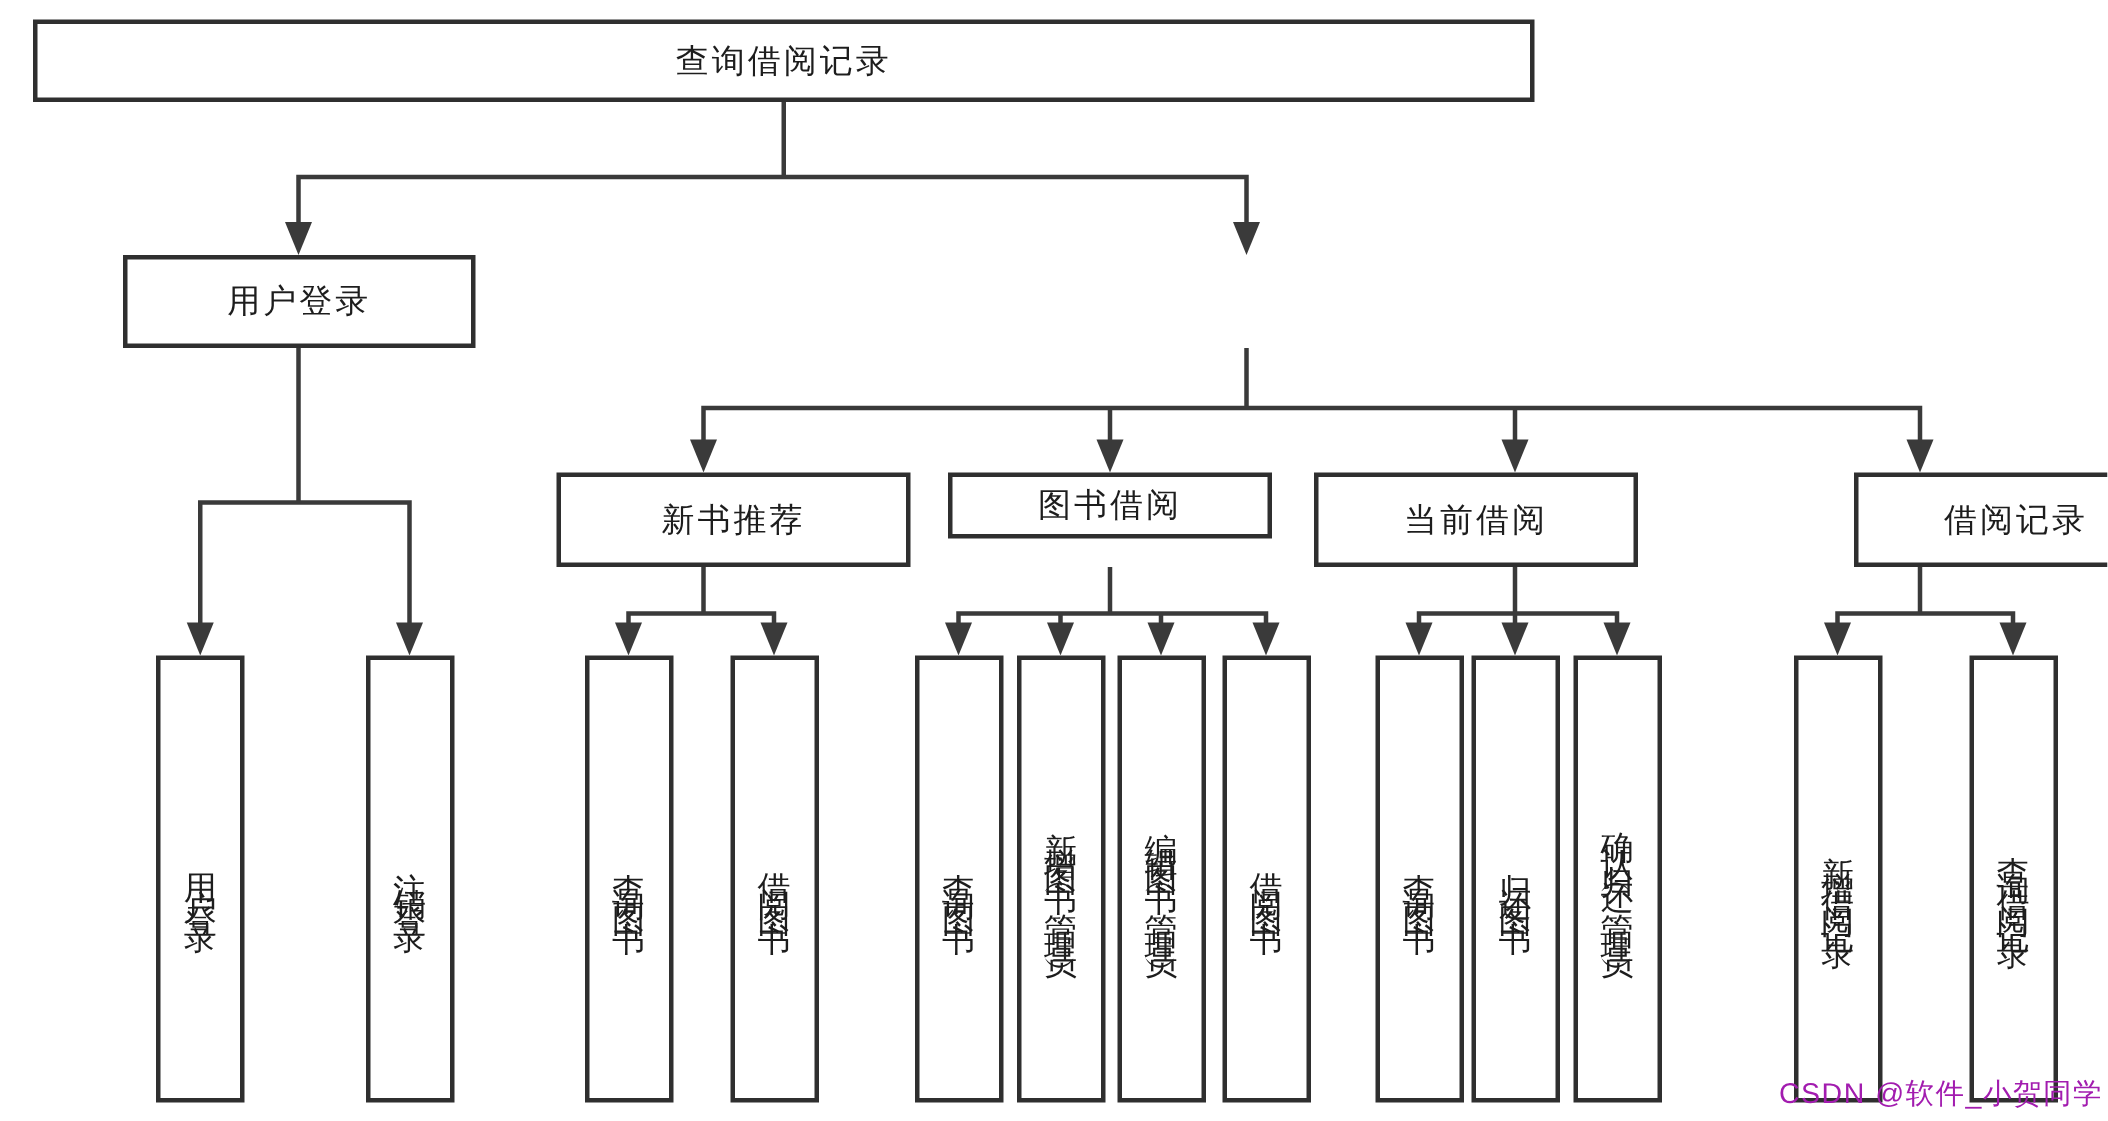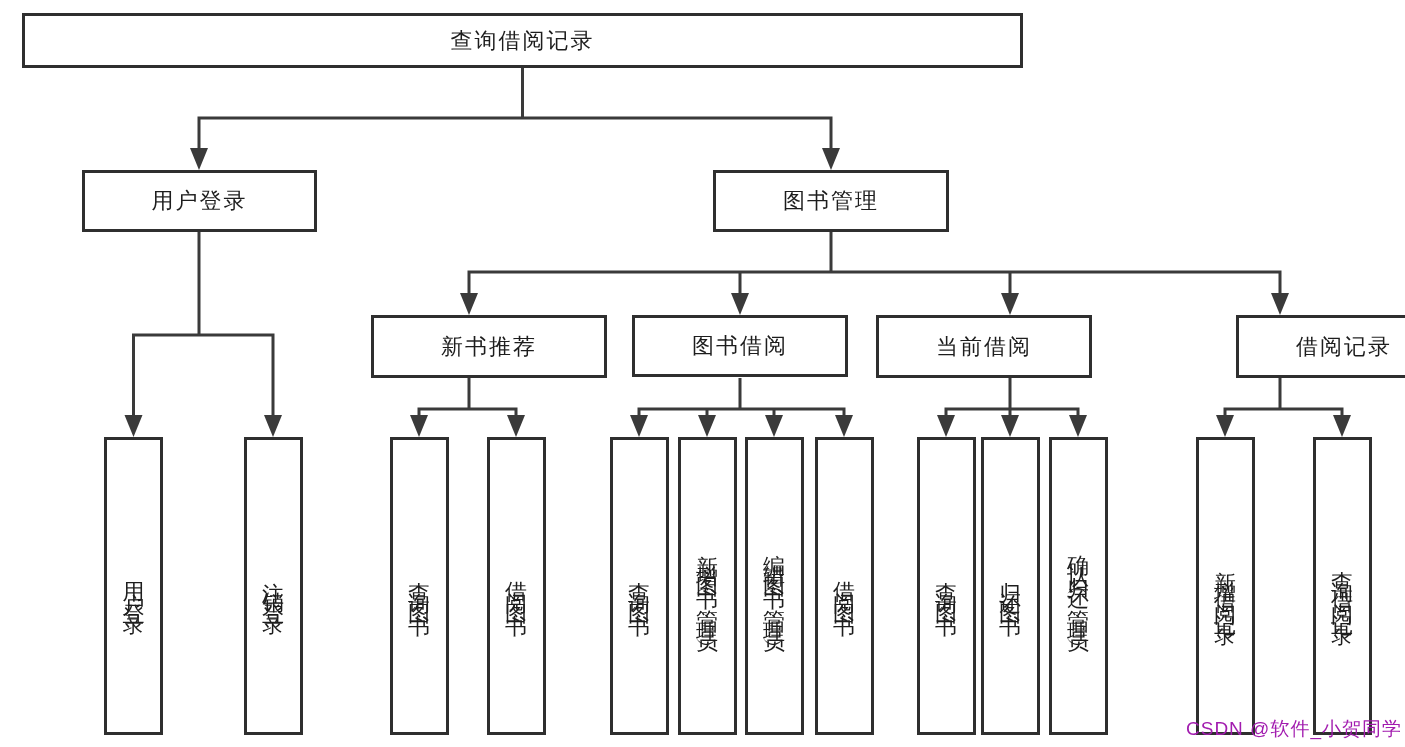--- a/index.html
+++ b/index.html
@@ -106,28 +106,25 @@
     </g>
   </svg>
 
   <div class="node" style="left:22px; top:13px; width:1001px; height:55px">
     <span class="hlabel">查询借阅记录</span>
   </div>
 
   <div class="node" style="left:82px; top:170px; width:235px; height:62px">
     <span class="hlabel">用户登录</span>
   </div>
-  <div class="node" style="left:713px; top:170px; width:236px; height:62px">
-    <span class="hlabel">图书管理</span>
-  </div>
 
   <div class="node" style="left:371px; top:315px; width:236px; height:63px">
     <span class="hlabel">新书推荐</span>
   </div>
-  <div class="node" style="left:632px; top:315px; width:216px; height:62px">
+  <div class="node" style="left:632px; top:315px; width:216px; height:44px">
     <span class="hlabel">图书借阅</span>
   </div>
   <div class="node" style="left:876px; top:315px; width:216px; height:63px">
     <span class="hlabel">当前借阅</span>
   </div>
   <div class="node" style="left:1236px; top:315px; width:216px; height:63px">
     <span class="hlabel">借阅记录</span>
   </div>
 
   <div class="node leaf" style="left:104px">

